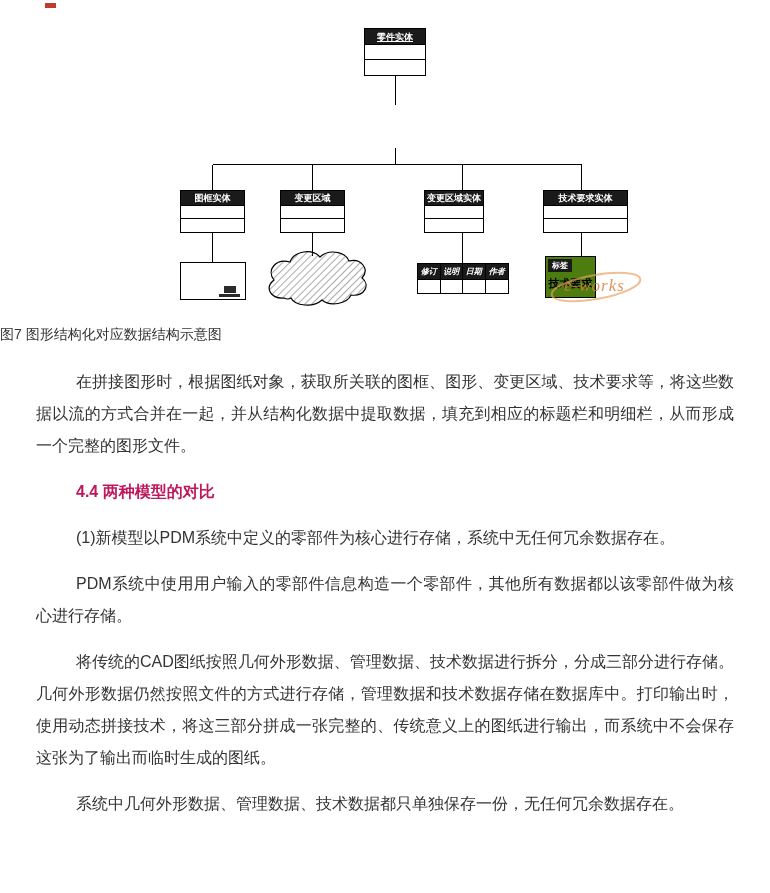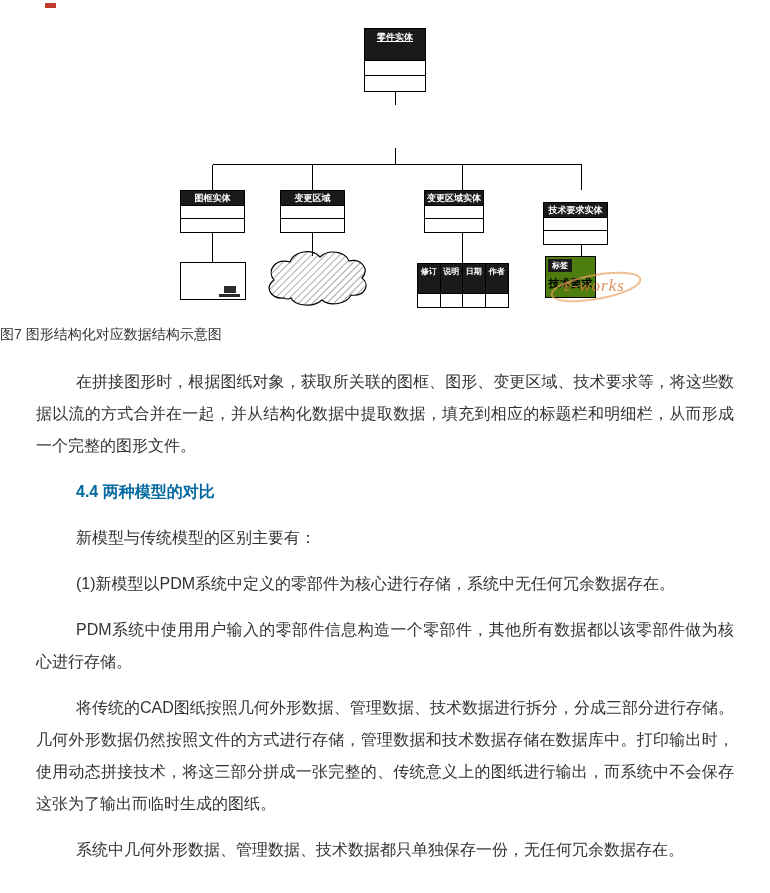--- a/index.html
+++ b/index.html
@@ -29,34 +29,34 @@
   }
   .uml-title {
     background: #1a1a1a; color: #fff;
     font-size: 9px; font-weight: bold;
     text-align: center; line-height: 15px; height: 15px;
     border-bottom: 1px solid #000;
     white-space: nowrap; overflow: hidden;
   }
   .uml-row { height: 13px; background: #fff; border-bottom: 1px solid #000; }
   .uml-row.last { border-bottom: none; }
-  .uml-box.root .uml-title { height: 32px; line-height: 16px; text-decoration: underline; }
+  .uml-box.root .uml-title { height: 16px; line-height: 16px; text-decoration: underline; }
   .uml-box.root .uml-row { height: 15px; }
 
   .rev-table {
     position: absolute; left: 417px; top: 263px; width: 92px;
     display: grid; grid-template-columns: repeat(4, 1fr);
     border: 1px solid #000; background: #fff;
   }
   .rev-cell {
     height: 13px; border-right: 1px solid #000; border-bottom: 1px solid #000;
     font-size: 8px; text-align: center; line-height: 13px;
     white-space: nowrap; overflow: hidden;
   }
-  .rev-cell.hdr { background: #1a1a1a; color: #fff; font-weight: bold; height: 30px; line-height: 16px; }
+  .rev-cell.hdr { background: #1a1a1a; color: #fff; font-weight: bold; height: 16px; line-height: 16px; font-style: italic; }
   .rev-cell:nth-child(4n) { border-right: none; text-align: center; }
   .rev-cell.bot { border-bottom: none; }
 
   .tag-box {
     position: absolute; left: 545px; top: 256px; width: 51px; height: 42px;
     border: 1px solid #000; background: #4d7c0f;
   }
   .tag-tab {
     position: absolute; left: 2px; top: 2px;
     background: #1a1a1a; color: #fff;
@@ -90,21 +90,21 @@
   .article { margin: 22px 36px 20px 36px; width: 698px; }
   .article p {
     margin: 0 0 14px 0;
     font-size: 16px; line-height: 32px;
     color: #333; text-align: justify;
     text-indent: 2.5em;
   }
   .article h3.heading {
     margin: 0 0 14px 0;
     font-size: 16px; line-height: 32px;
-    font-weight: bold; color: #0369a1;
+    font-weight: bold; color: #be185d;
     text-indent: 2.5em;
   }
 </style>
 </head>
 <body>
 
 <div class="page">
 
   <div class="artifact-red"></div>
 
@@ -166,21 +166,21 @@
       <div class="uml-row"></div>
       <div class="uml-row last"></div>
     </div>
 
     <div class="uml-box" style="left:424px; top:190px; width:60px;">
       <div class="uml-title">变更区域实体</div>
       <div class="uml-row"></div>
       <div class="uml-row last"></div>
     </div>
 
-    <div class="uml-box" style="left:543px; top:202px; width:65px;">
+    <div class="uml-box" style="left:543px; top:190px; width:85px;">
       <div class="uml-title">技术要求实体</div>
       <div class="uml-row"></div>
       <div class="uml-row last"></div>
     </div>
 
     <div class="rev-table">
       <div class="rev-cell hdr">修订</div>
       <div class="rev-cell hdr">说明</div>
       <div class="rev-cell hdr">日期</div>
       <div class="rev-cell hdr">作者</div>
@@ -202,20 +202,19 @@
       <span class="wm-text">e-works</span>
     </div>
 
   </div>
 
   <div class="caption">图7 图形结构化对应数据结构示意图</div>
 
   <div class="article">
     <p>在拼接图形时，根据图纸对象，获取所关联的图框、图形、变更区域、技术要求等，将这些数据以流的方式合并在一起，并从结构化数据中提取数据，填充到相应的标题栏和明细栏，从而形成一个完整的图形文件。</p>
     <h3 class="heading">4.4 两种模型的对比</h3>
-    <p>新模型与传统模型的区别主要有：</p>
     <p>(1)新模型以PDM系统中定义的零部件为核心进行存储，系统中无任何冗余数据存在。</p>
     <p>PDM系统中使用用户输入的零部件信息构造一个零部件，其他所有数据都以该零部件做为核心进行存储。</p>
     <p>将传统的CAD图纸按照几何外形数据、管理数据、技术数据进行拆分，分成三部分进行存储。几何外形数据仍然按照文件的方式进行存储，管理数据和技术数据存储在数据库中。打印输出时，使用动态拼接技术，将这三部分拼成一张完整的、传统意义上的图纸进行输出，而系统中不会保存这张为了输出而临时生成的图纸。</p>
     <p>系统中几何外形数据、管理数据、技术数据都只单独保存一份，无任何冗余数据存在。</p>
   </div>
 
 </div>
 
 </body></html>

